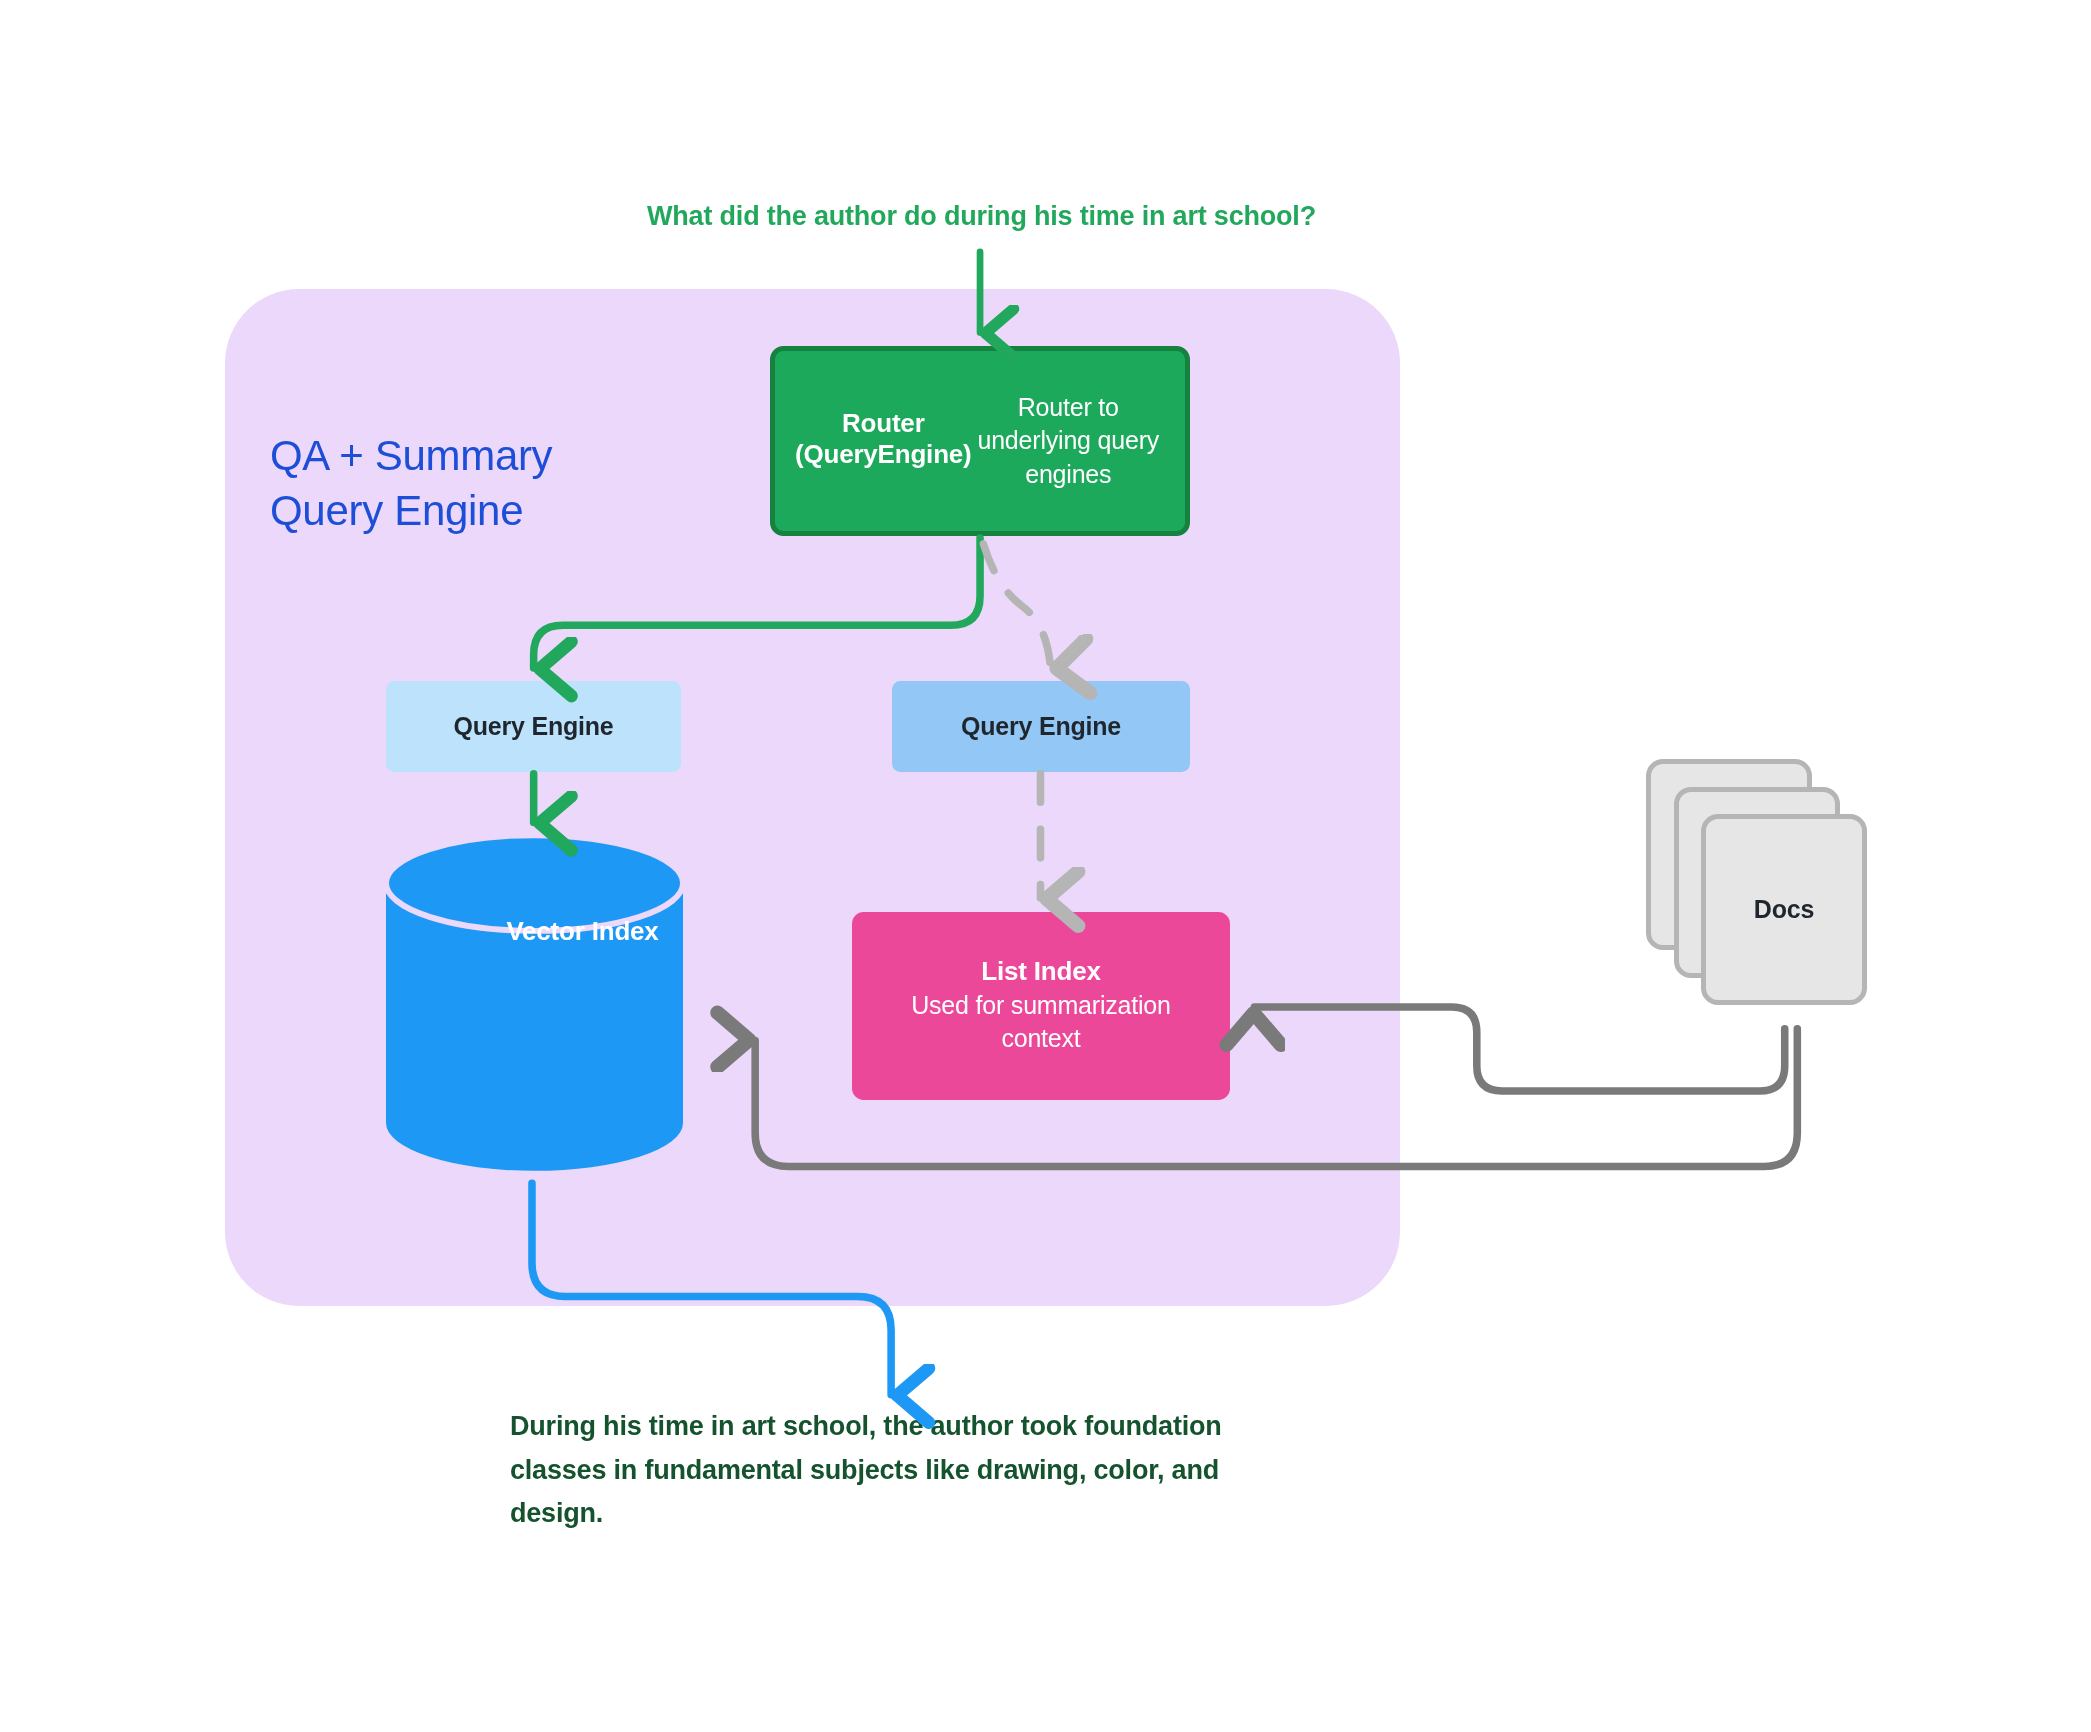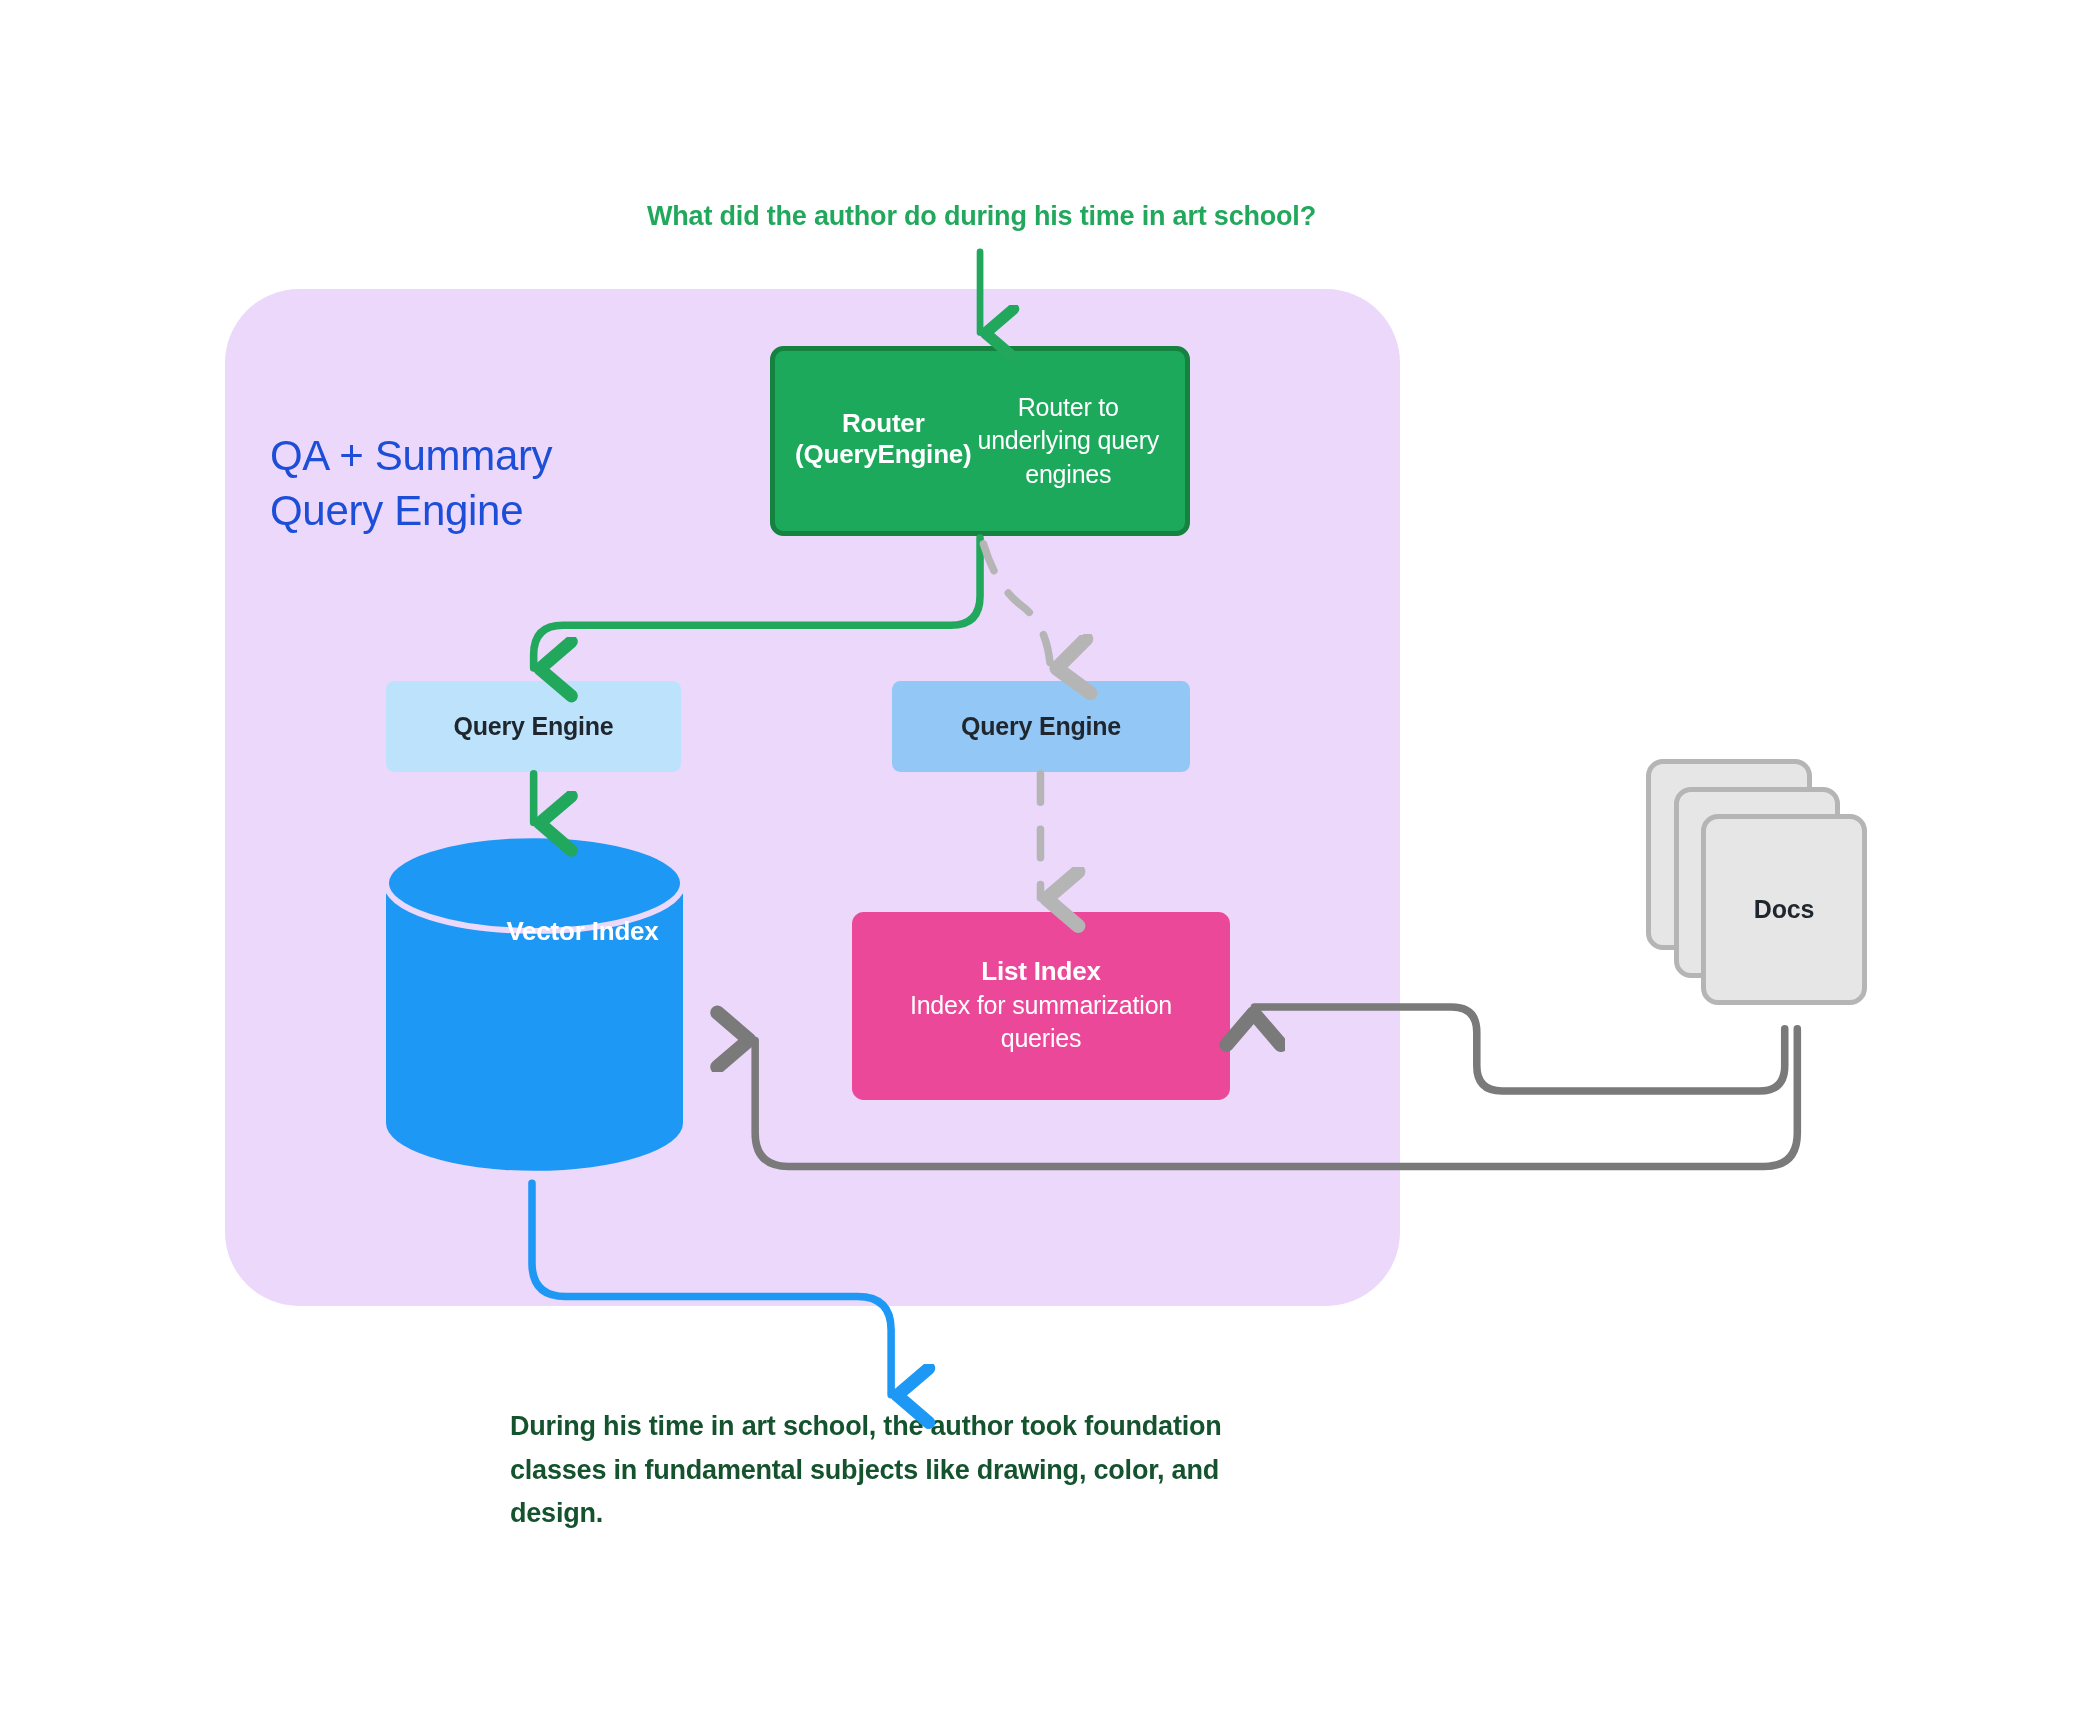--- a/index.html
+++ b/index.html
@@ -259,21 +259,21 @@
       <path d="M0,57 L0,343 A177,57 0 0 0 354,343 L354,57 Z" fill="#1E98F5"></path>
       <ellipse cx="177" cy="57" rx="177" ry="57" fill="#1E98F5" stroke="#EBD8FB" stroke-width="7"></ellipse>
     </svg>
     <div class="cyl-text">
       <div class="vi-title">Vector Index</div>
     </div>
   </div>
 
   <div class="abs" id="list-index">
     <div class="li-title">List Index</div>
-    <div class="li-sub">Index for summarization queries</div>
+    <div class="li-sub">Used for summarization context</div>
   </div>
 
   <div class="abs" id="docs-stack">
     <div class="doc-card" id="doc-card-1"></div>
     <div class="doc-card" id="doc-card-2"></div>
     <div class="doc-card" id="doc-card-3"></div>
     <div id="docs-label">Docs</div>
   </div>
 
   <div class="abs" id="answer-text">During his time in art school, the author took foundation classes in fundamental subjects like drawing, color, and design.</div>

